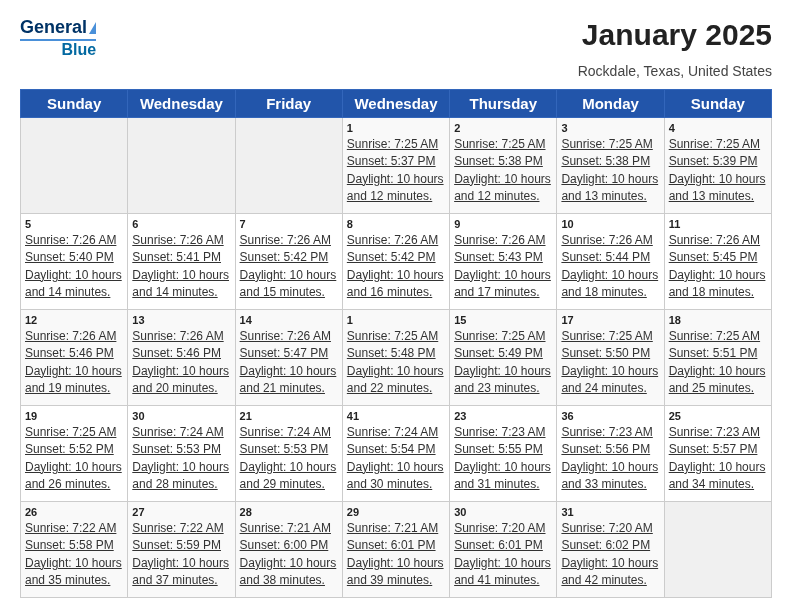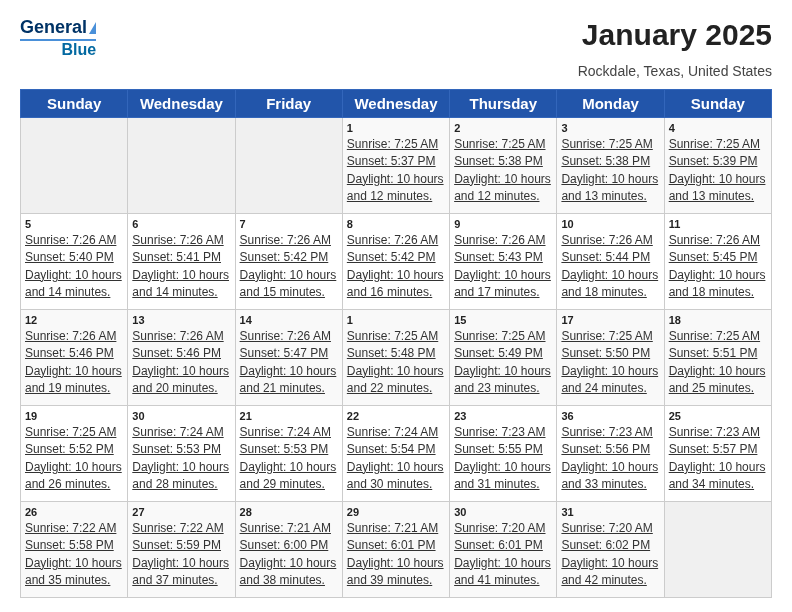--- a/index.html
+++ b/index.html
@@ -291,21 +291,21 @@
 and 28 minutes.</div>
           </td>
           <td>
             <span class="day-num">21</span>
             <div class="day-info" style="white-space: pre-line;">Sunrise: 7:24 AM
 Sunset: 5:53 PM
 Daylight: 10 hours
 and 29 minutes.</div>
           </td>
           <td>
-            <span class="day-num">22</span>
+            <span class="day-num">41</span>
             <div class="day-info" style="white-space: pre-line;">Sunrise: 7:24 AM
 Sunset: 5:54 PM
 Daylight: 10 hours
 and 30 minutes.</div>
           </td>
           <td>
             <span class="day-num">23</span>
             <div class="day-info" style="white-space: pre-line;">Sunrise: 7:23 AM
 Sunset: 5:55 PM
 Daylight: 10 hours

